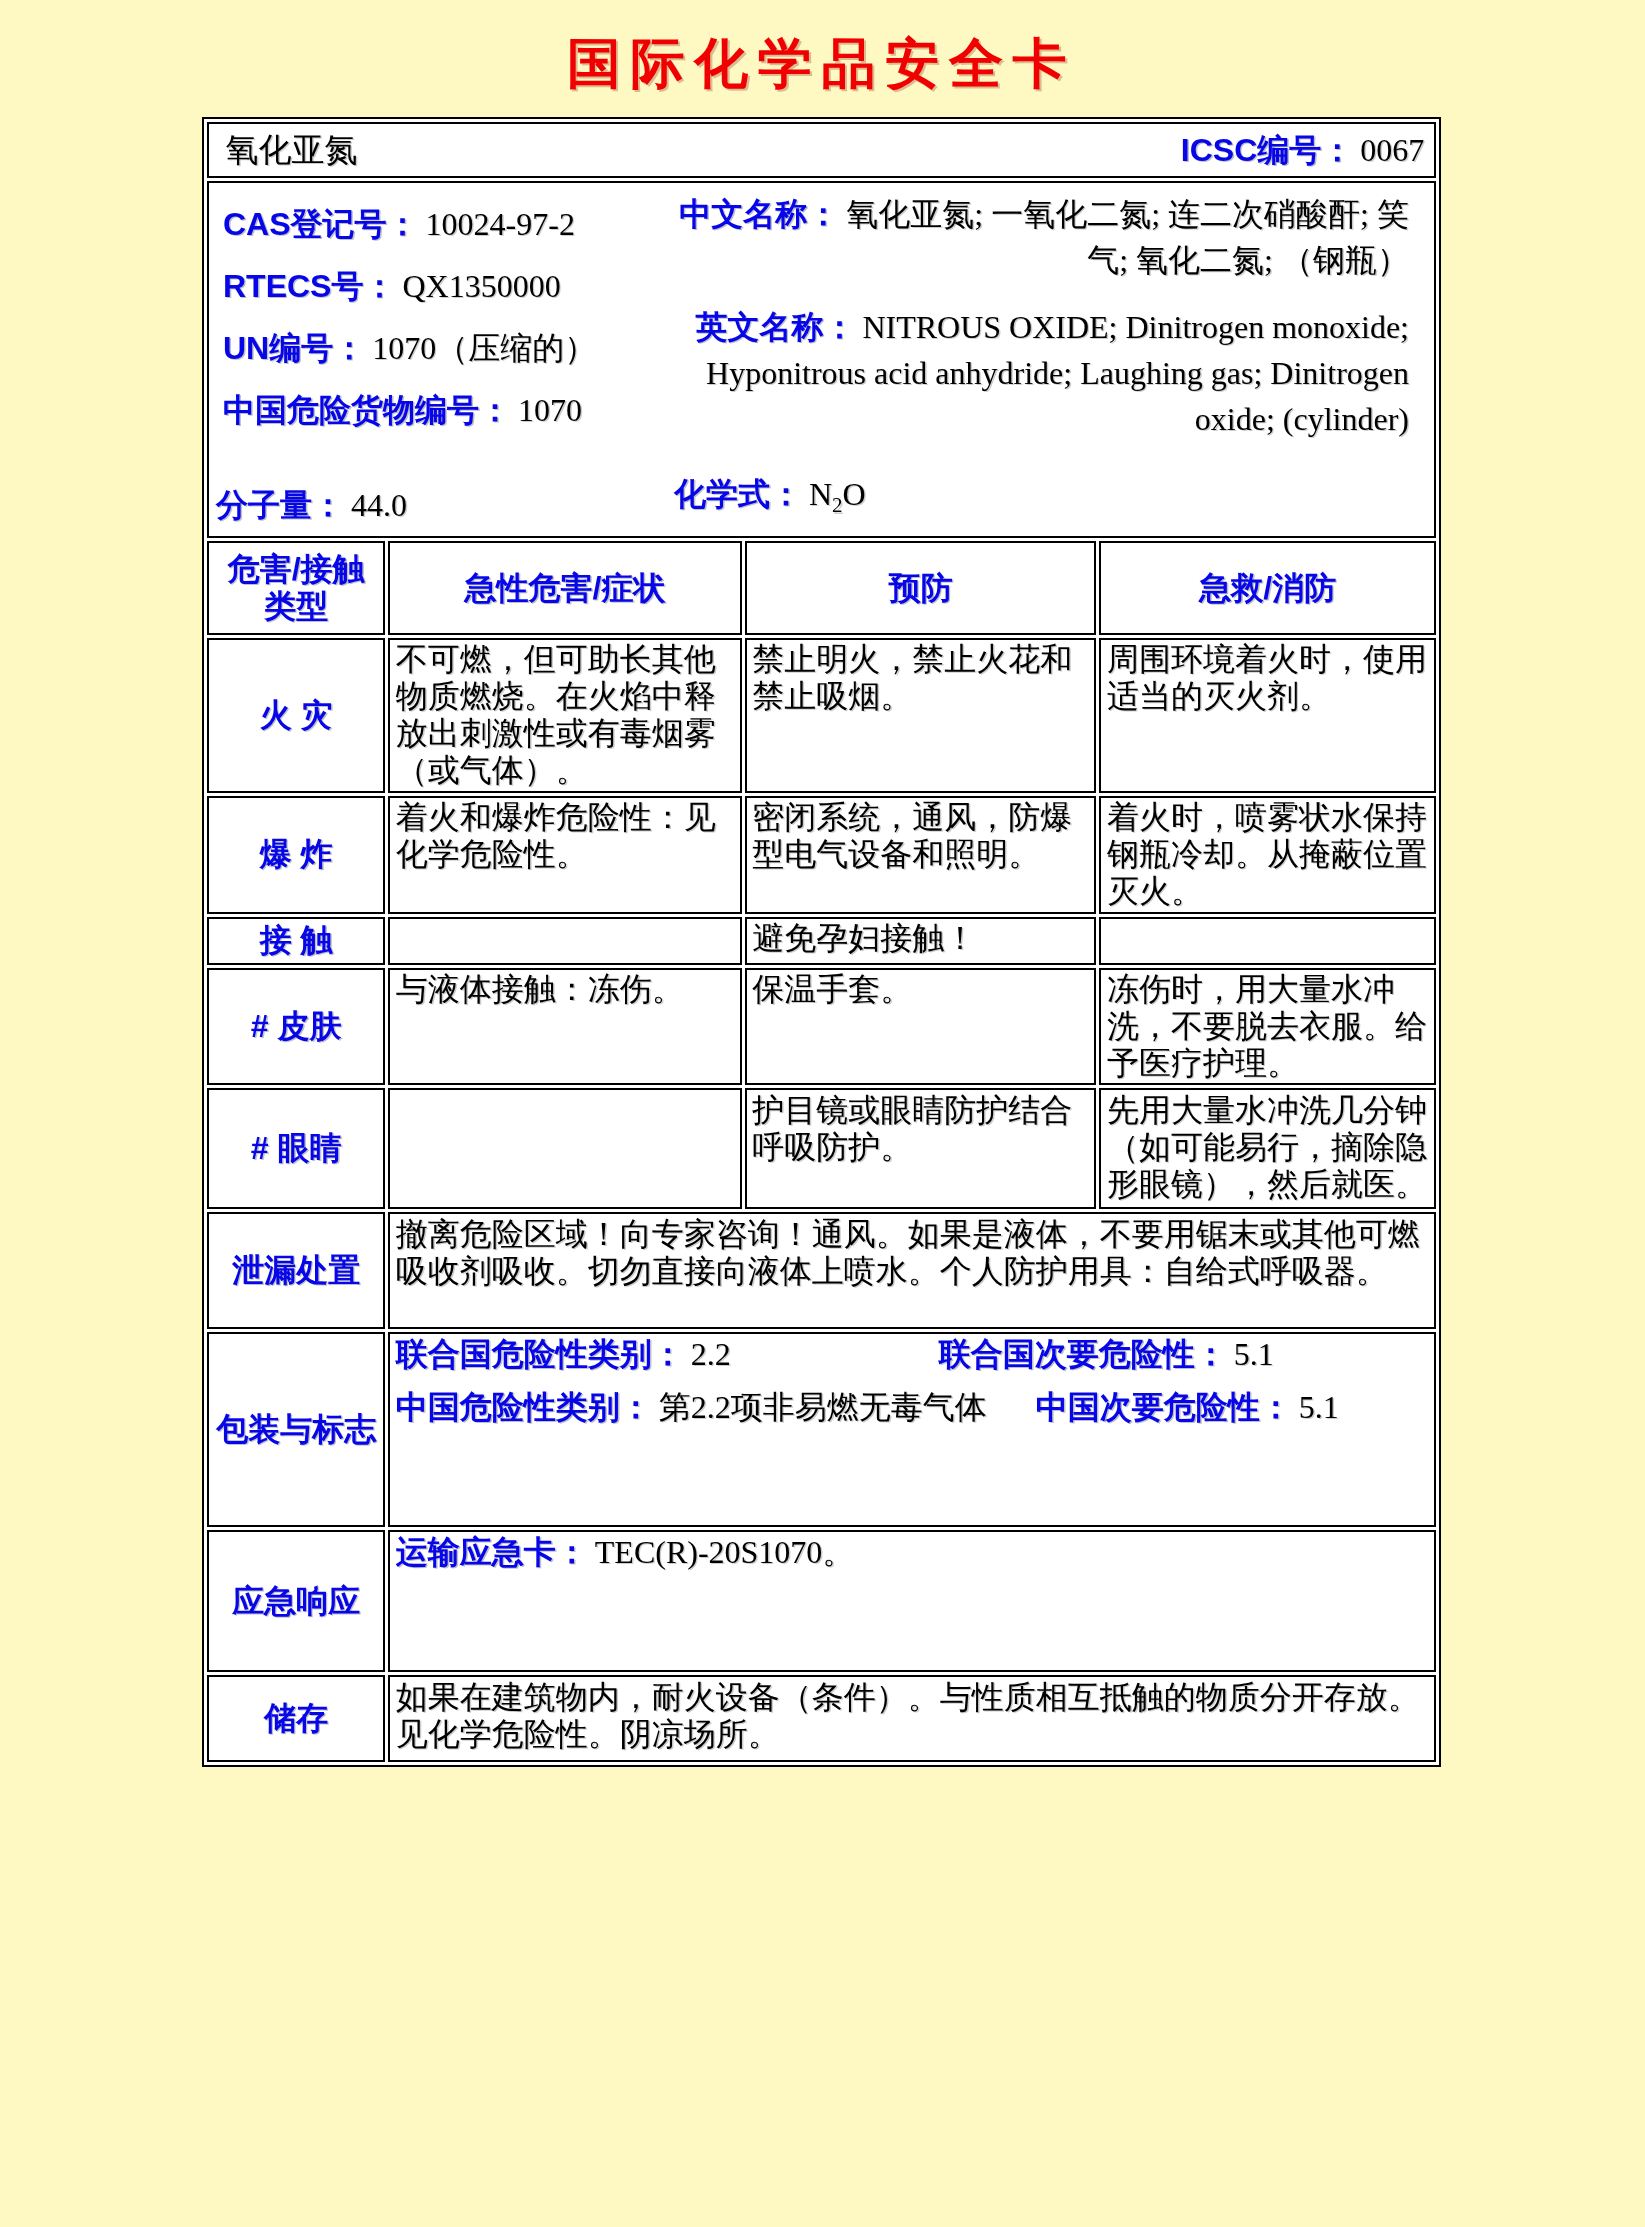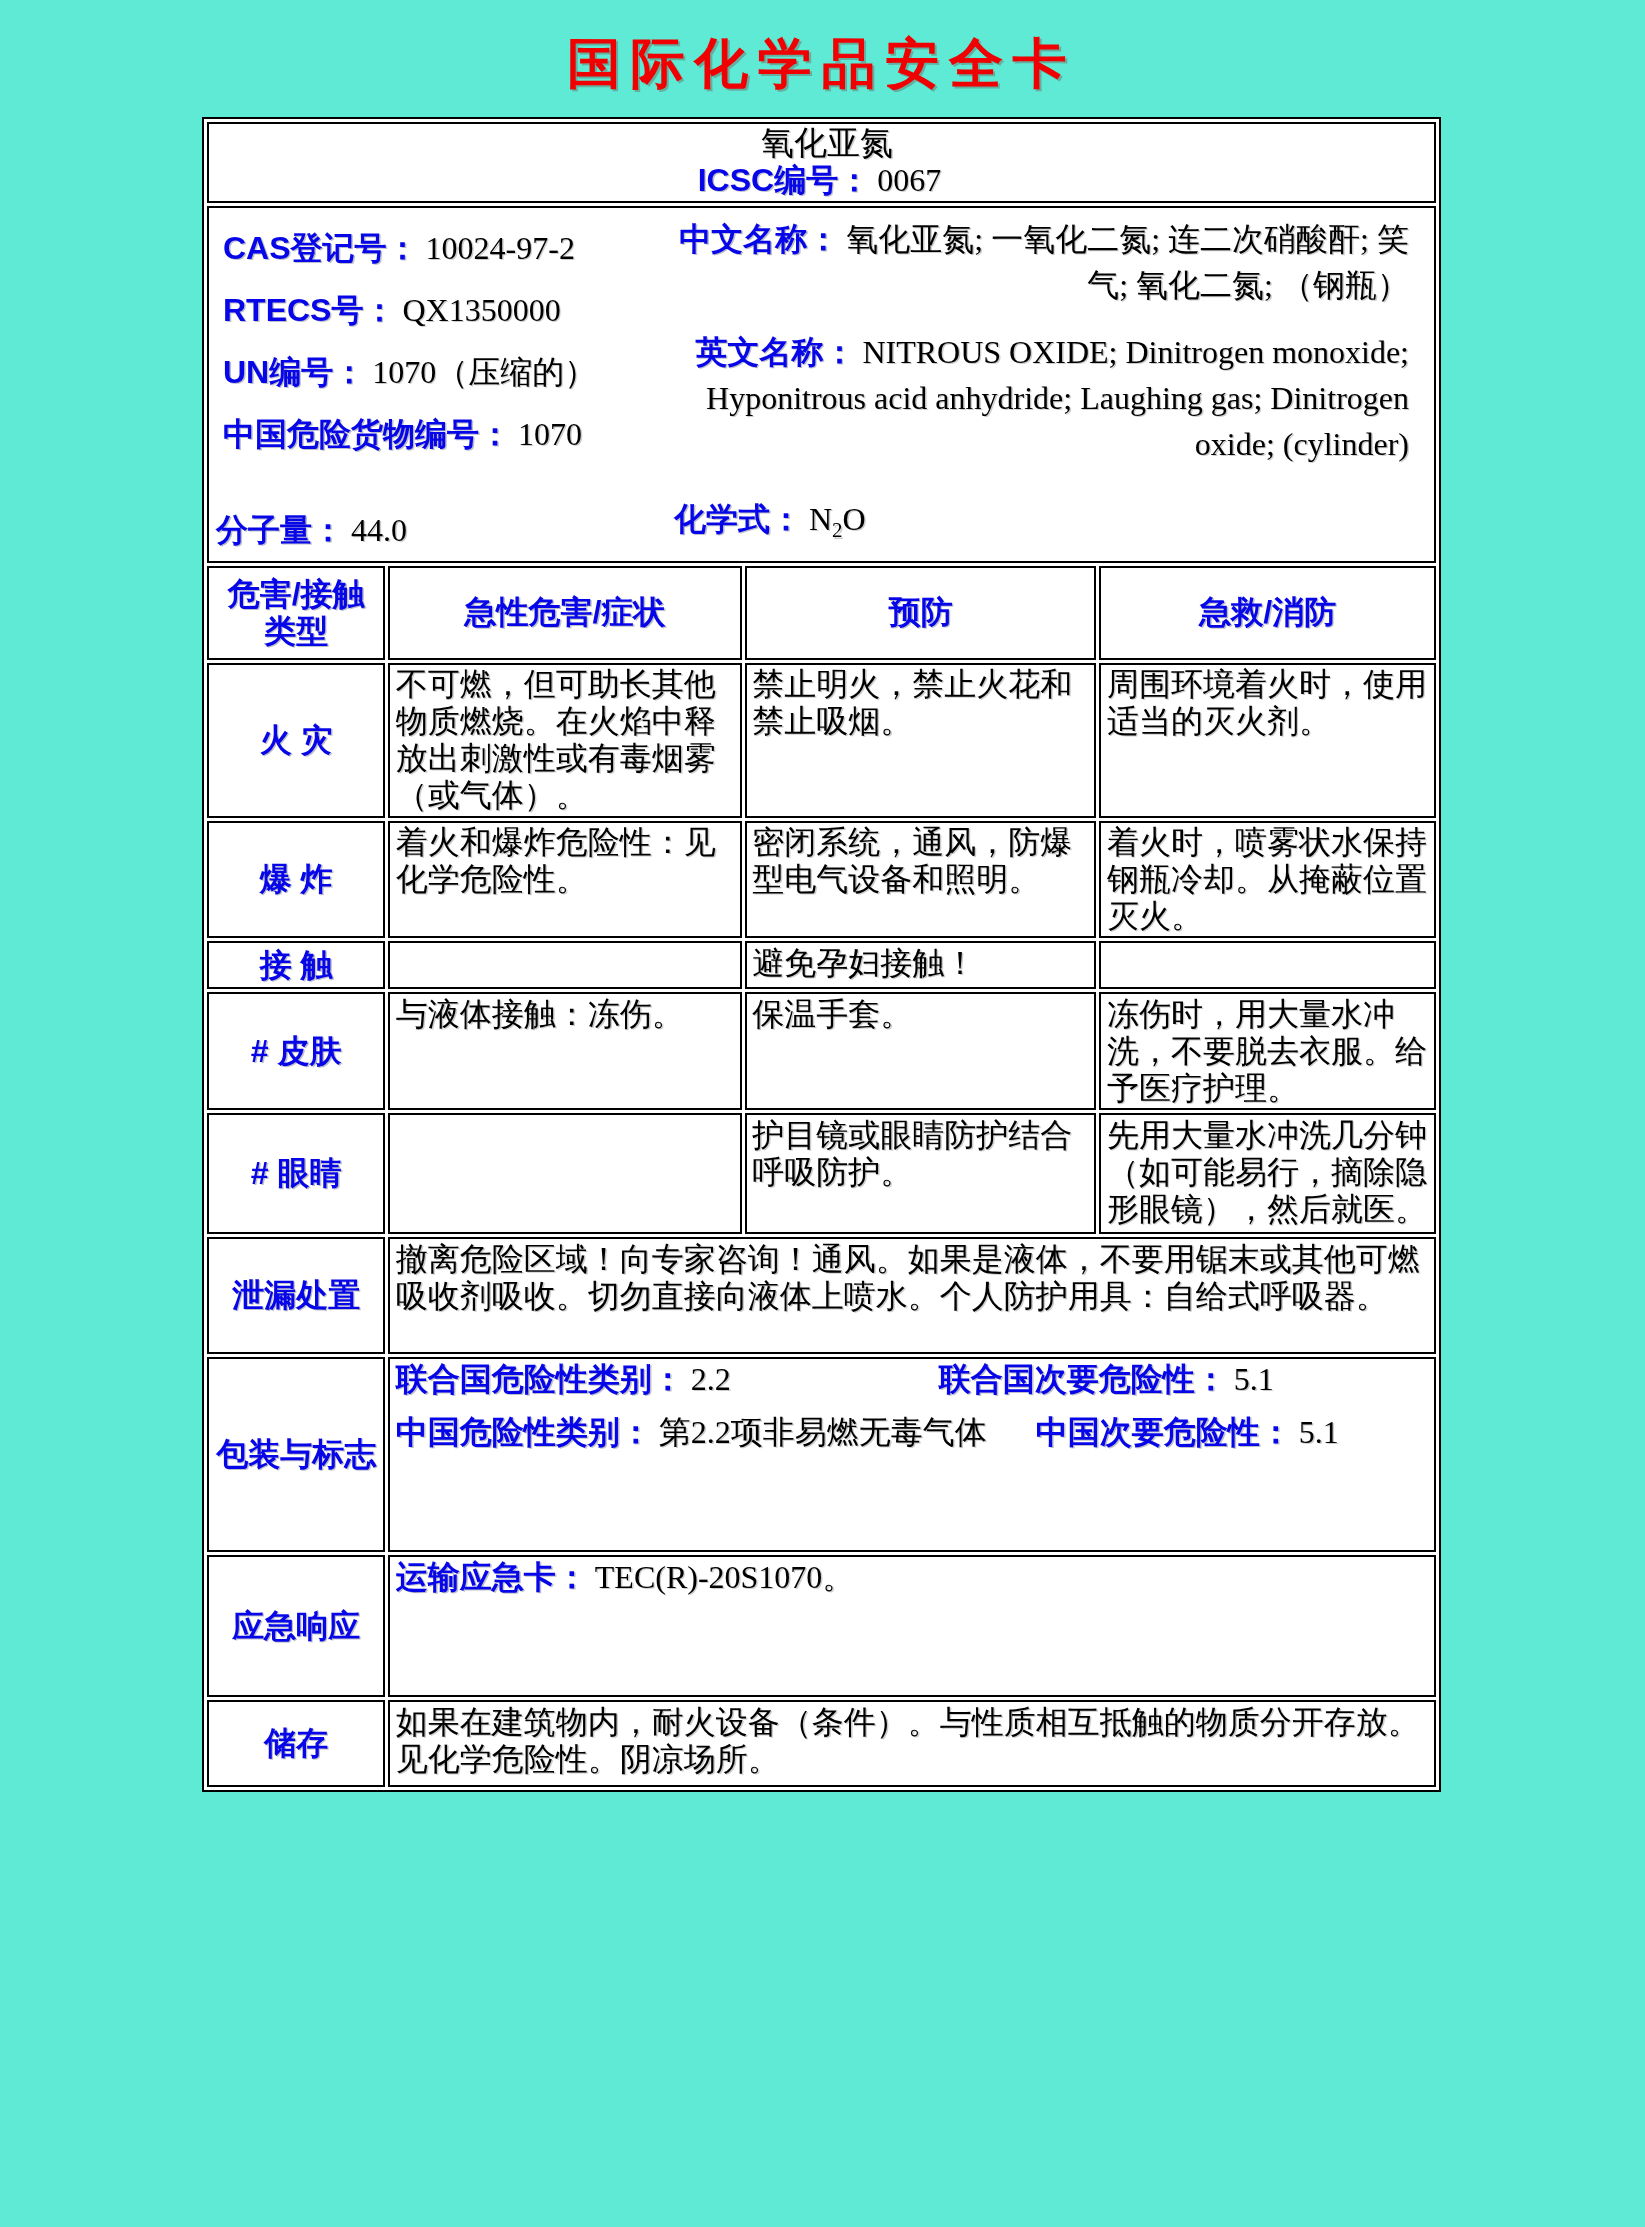--- a/index.html
+++ b/index.html
@@ -1,17 +1,17 @@
 <!DOCTYPE html>
 <html style="font-size:11px"><head>
 <meta charset="utf-8">
 <style>
   html,body{margin:0;padding:0;background:#ffffff;}
   body{width:1646px;height:2227px;}
-  .page{position:relative;width:1646px;height:2227px;background:#5eead4;
+  .page{position:relative;width:1646px;height:2227px;background:#fef9c3;
         font-family:"Liberation Serif",serif;color:#000;}
   .title{position:absolute;top:28px;left:202px;width:1239px;text-align:center;
          font-family:"Liberation Sans",sans-serif;font-weight:bold;
          font-size:54px;letter-spacing:9.7px;color:#f00000;
          text-shadow:2.1px 2.1px 0 rgba(120,0,0,0.25);white-space:nowrap;}
   table.card{position:absolute;top:117px;left:202px;width:1239px;
              border-collapse:separate;border-spacing:3.5px;border:2.8px solid #000;
              table-layout:fixed;background:#fff;}
   td.cell{border:2.1px solid #000;box-sizing:border-box;padding:1.4px 5.5px;
           font-size:32px;line-height:37px;vertical-align:top;background:#fff;}
@@ -27,21 +27,21 @@
              text-shadow:1.4px 1.4px 0 rgba(0,0,40,0.25);}
   
   .r-head td{height:56px;}   .r-ids td{height:357px;position:relative;overflow:hidden;}
   .r-cols td{height:94px;}  .r-fire td{height:152px;}
   .r-expl td{height:116px;}  .r-cont td{height:48px;}
   .r-inh td{height:76px;}   .r-skin td{height:107px;}
   .r-eyes td{height:121px;}  .r-ing td{height:70px;}
   .r-spill td{height:117px;} .r-pack td{height:195px;margin-left:24px;}
   .r-emer td{height:142px;}  .r-stor td{height:87px;}
   
-  .hrow{display:flex;justify-content:space-between;align-items:center;height:100%;flex-direction:column;}
+  .hrow{display:flex;justify-content:space-between;align-items:center;height:100%;}
   .substance{font-size:33px;padding-left:11px;text-shadow:1.4px 1.4px 0 rgba(0,0,0,0.2);}
   .icsc{padding-right:4.2px;white-space:nowrap;}
   
   .ids-left{position:absolute;left:14px;top:9.7px;width:444px;}
   .id-line{height:62px;line-height:62px;white-space:nowrap;}
   .ids-right{position:absolute;left:458px;top:8.3px;width:742px;}
   .ids-right p{margin:0;line-height:46px;text-align:right;}
   .ids-right p.en{margin-top:21px;}
   .ids-bottom{position:absolute;left:7px;bottom:9.7px;width:1193px;line-height:42px;}
   .formula-wrap{position:absolute;left:458px;bottom:0;line-height:42px;}

